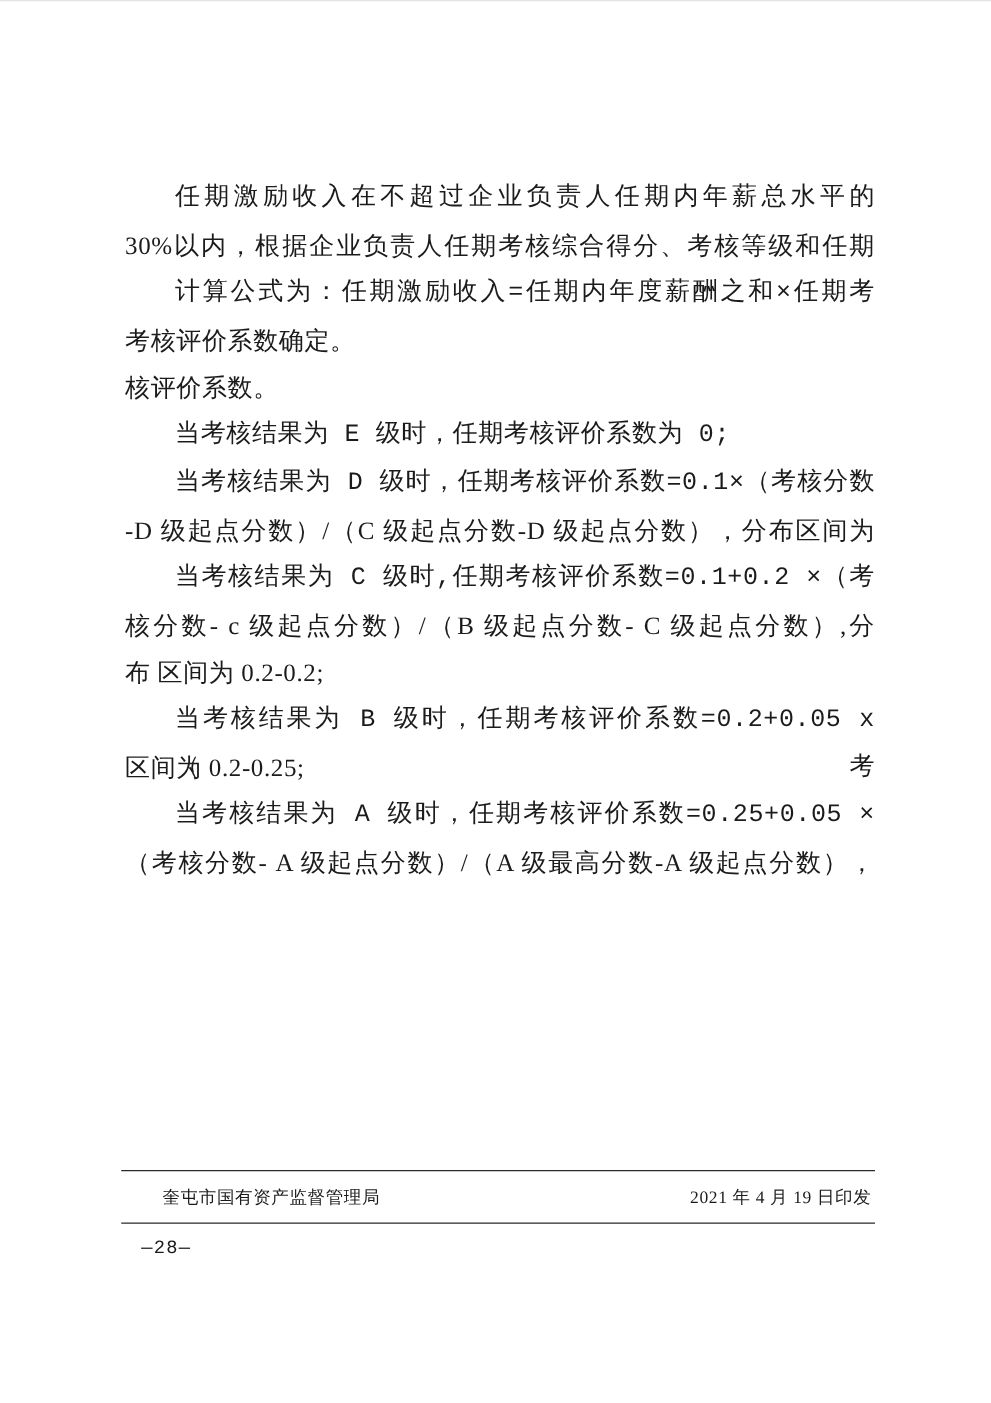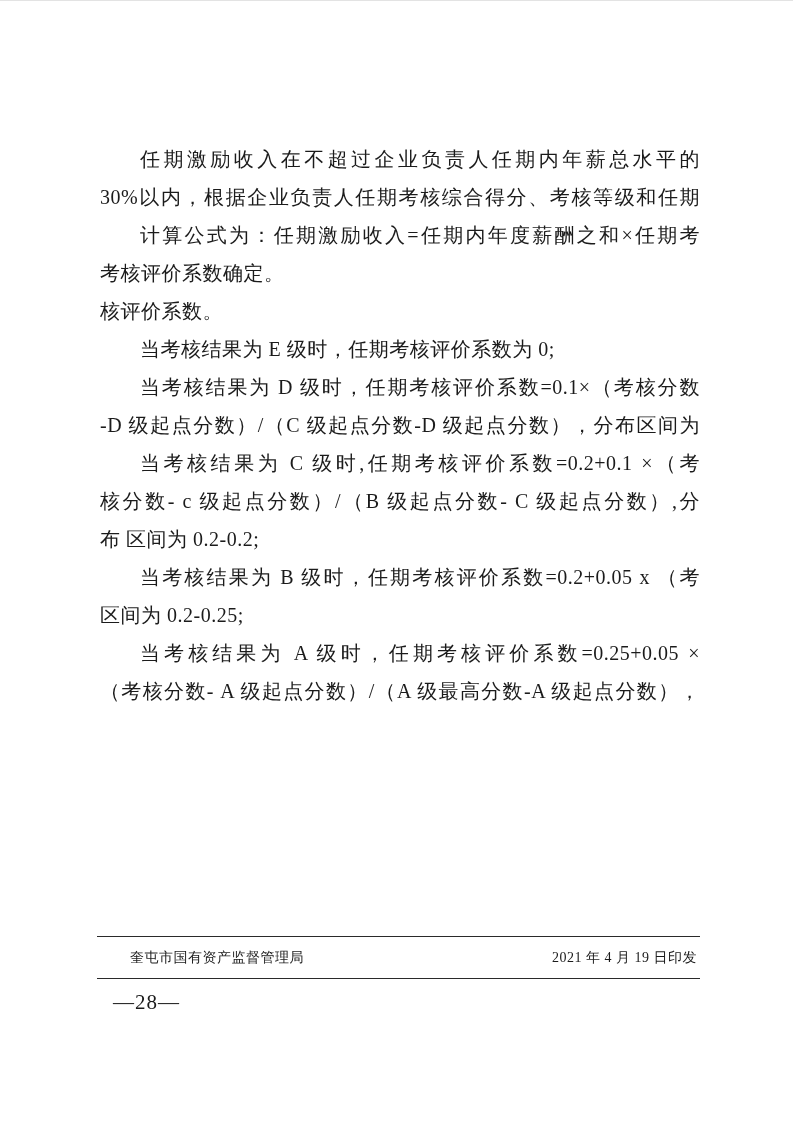--- a/index.html
+++ b/index.html
@@ -31,20 +31,21 @@
   .line {
     font-size: 20px;
     line-height: 38px;
     letter-spacing: 0.5px;
     text-align: left;
     height: 38px;
     overflow: visible;
   }
   .line.indent {
     padding-left: 40px;
+    font-family: Liberation Mono, monospace;
   }
   .line.fill {
     text-align: justify;
     text-align-last: justify;
   }
   .footer-rule {
     position: absolute;
     left: 97px;
     width: 603px;
     border-top: 1.5px solid #2a2a2a;
@@ -62,41 +63,42 @@
     align-items: center;
     font-size: 14px;
     letter-spacing: 0.5px;
   }
   .footer-issuer { padding-left: 33px; }
   .footer-date { padding-right: 3px; }
   .page-number {
     position: absolute;
     left: 113px;
     top: 990px;
-    font-size: 21px;
+    font-size: 15px;
     letter-spacing: 1px;
+    font-family: Liberation Mono, monospace;
   }
 </style>
 </head>
 <body>
 
 <div class="page">
 
   <div class="scan-edge"></div>
 
   <div class="body-text">
     <div class="line indent fill">任期激励收入在不超过企业负责人任期内年薪总水平的</div>
     <div class="line fill">30%以内，根据企业负责人任期考核综合得分、考核等级和任期</div>
     <div class="line indent fill">计算公式为：任期激励收入=任期内年度薪酬之和×任期考</div>
     <div class="line">考核评价系数确定。</div>
     <div class="line">核评价系数。</div>
     <div class="line indent">当考核结果为 E 级时，任期考核评价系数为 0;</div>
     <div class="line indent fill">当考核结果为 D 级时，任期考核评价系数=0.1×（考核分数</div>
     <div class="line fill">-D 级起点分数）/（C 级起点分数-D 级起点分数），分布区间为</div>
-    <div class="line indent fill">当考核结果为 C 级时,任期考核评价系数=0.2+0.1 ×（考</div>
+    <div class="line indent fill">当考核结果为 C 级时,任期考核评价系数=0.1+0.2 ×（考</div>
     <div class="line fill">核分数- c 级起点分数）/（B 级起点分数- C 级起点分数）,分</div>
     <div class="line">布 区间为 0.2-0.2;</div>
     <div class="line indent fill">当考核结果为 B 级时，任期考核评价系数=0.2+0.05 x （考</div>
     <div class="line">区间为 0.2-0.25;</div>
     <div class="line indent fill">当考核结果为 A 级时，任期考核评价系数=0.25+0.05 ×</div>
     <div class="line fill">（考核分数- A 级起点分数）/（A 级最高分数-A 级起点分数），</div>
   </div>
 
   <div class="footer-rule top"></div>
 

